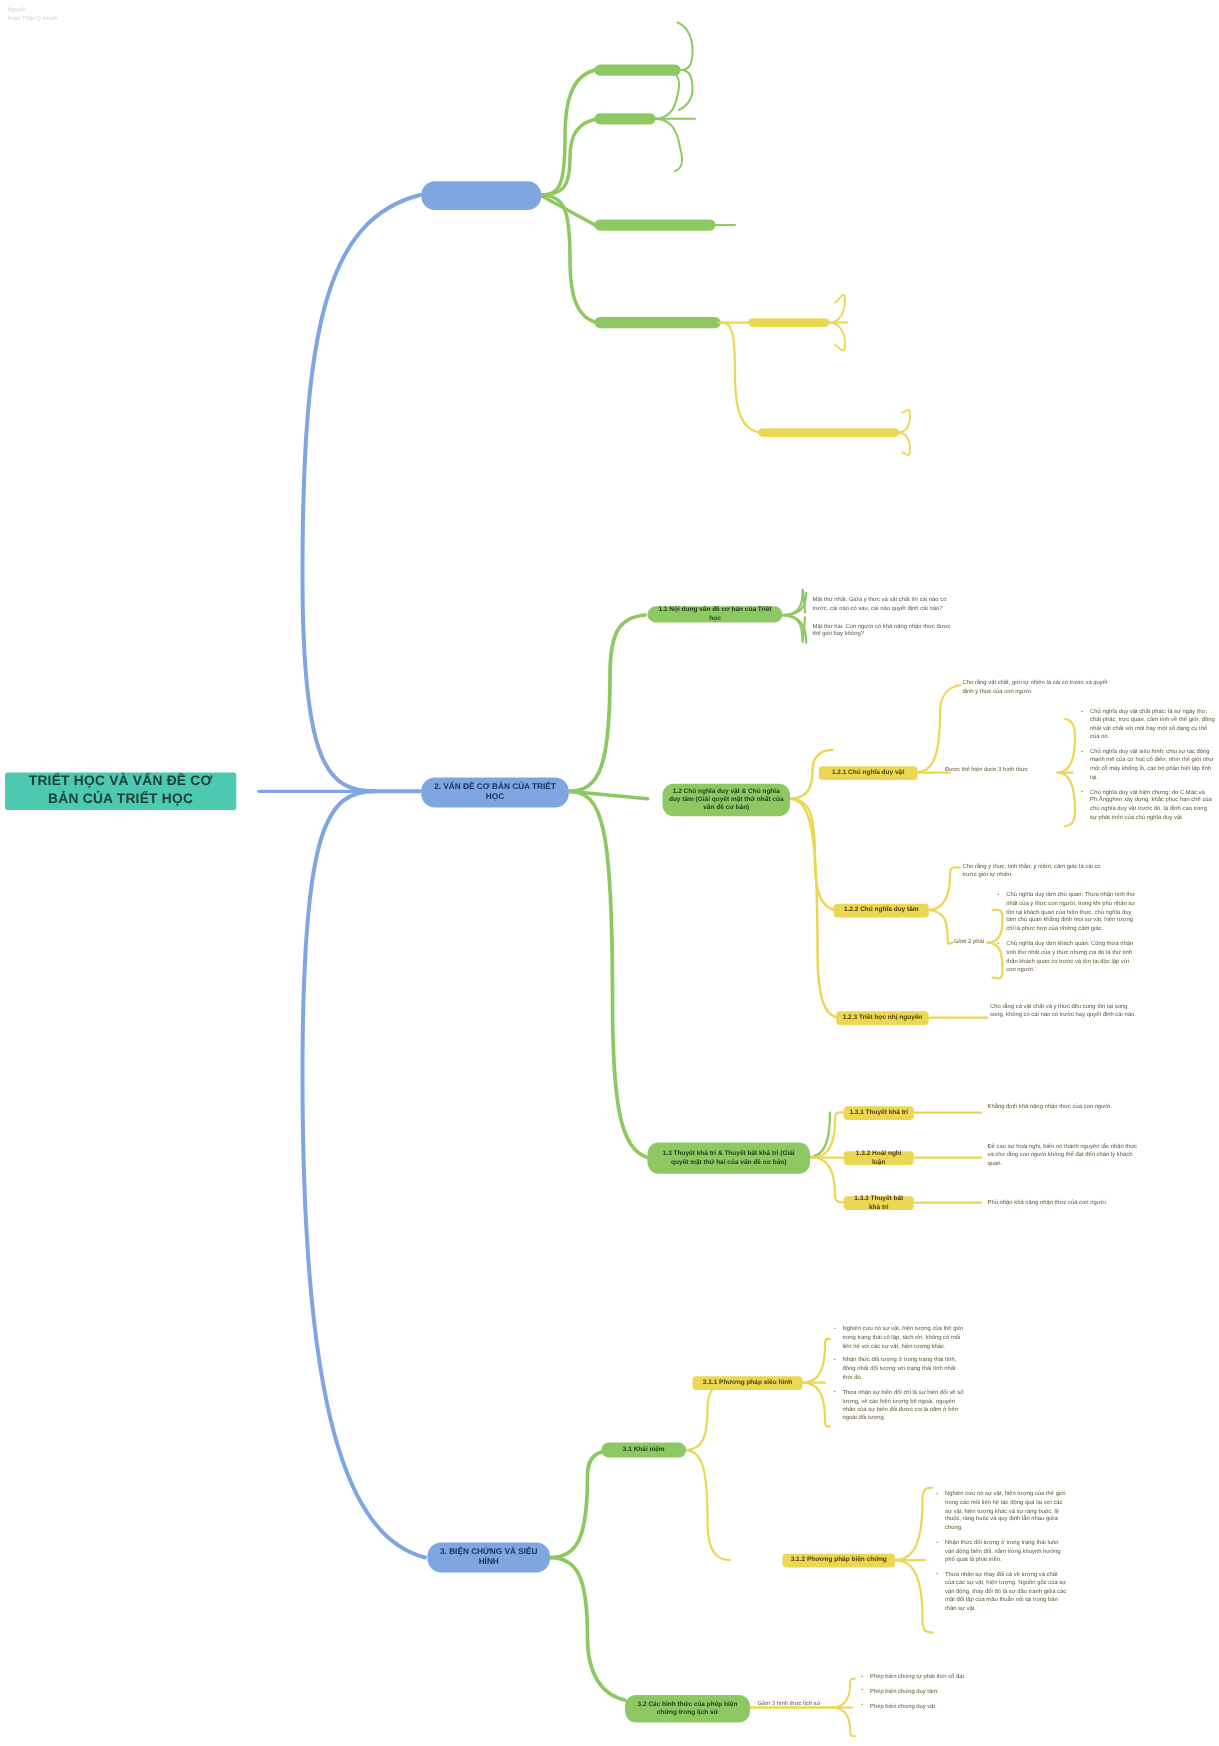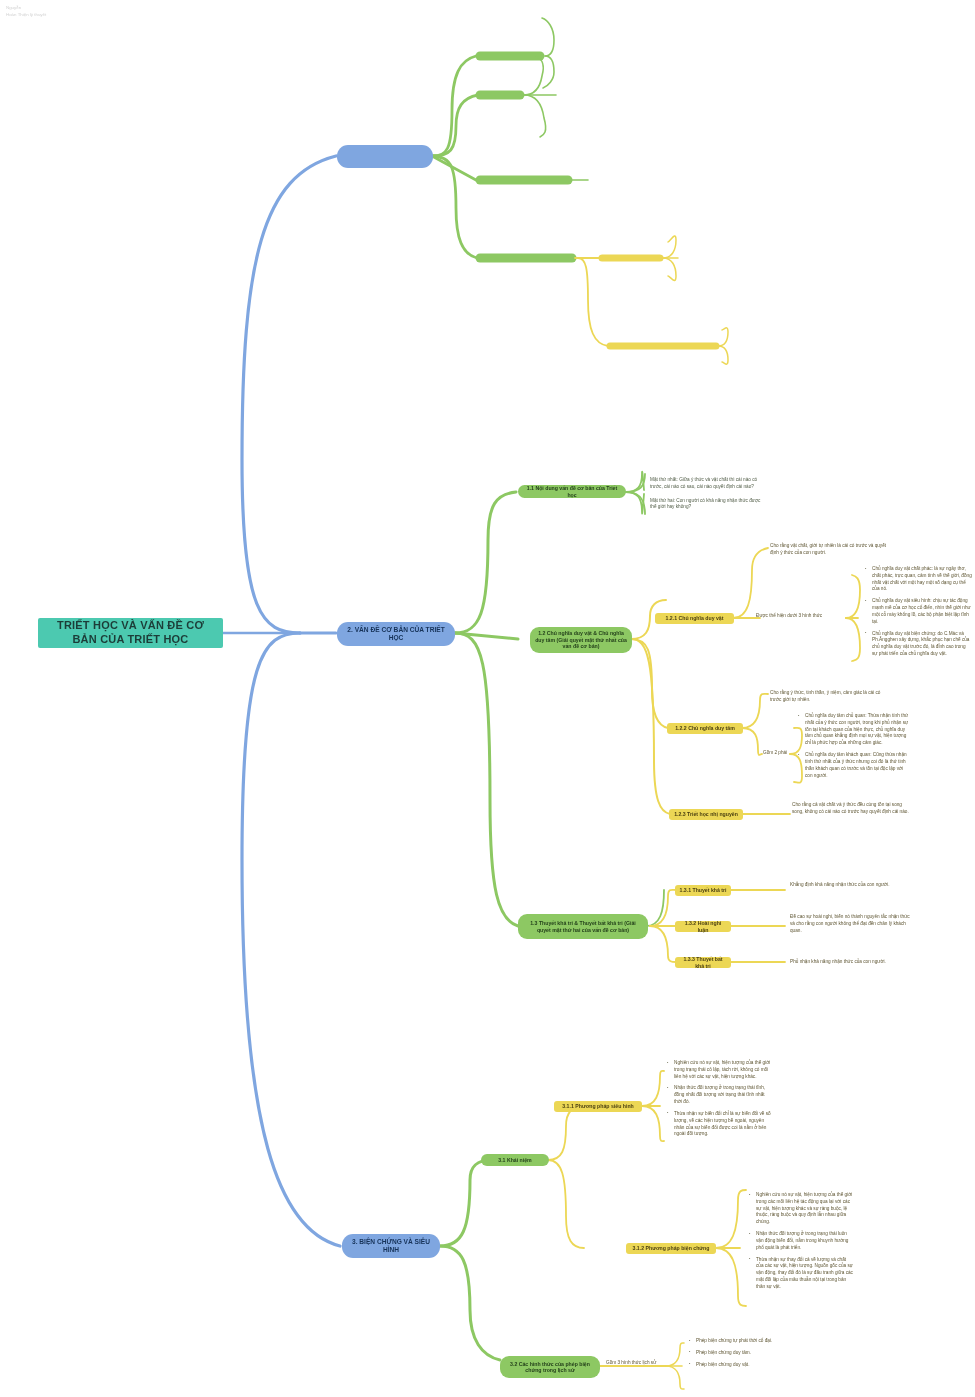--- a/index.html
+++ b/index.html
@@ -220,21 +220,21 @@
 
       <g stroke="#ecd755">
         <path d="M600 1366 L 666 1366" stroke-width="2"></path>
         <path d="M666 1366 C 676 1366, 680 1358, 680 1348 C 680 1342, 682 1343, 684 1343" stroke-width="1.6"></path>
         <path d="M666 1366 L 682 1366" stroke-width="1.6"></path>
         <path d="M666 1366 C 676 1366, 680 1374, 680 1384 C 680 1390, 682 1389, 684 1389" stroke-width="1.6"></path>
       </g>
     </g>
   </svg>
 
-  <div class="node root" style="left:38px; top:618px; width:185px; height:30px;">TRIẾT HỌC VÀ VẤN ĐỀ CƠ BẢN CỦA TRIẾT HỌC</div>
+  <div class="node root" style="left:4px; top:618px; width:185px; height:30px;">TRIẾT HỌC VÀ VẤN ĐỀ CƠ BẢN CỦA TRIẾT HỌC</div>
 
   <div class="node lvl1 blank" style="left:337px; top:145px; width:96px; height:23px;"></div>
 
   <div class="node lvl1" style="left:337px; top:622px; width:118px; height:24px;">2. VẤN ĐỀ CƠ BẢN CỦA TRIẾT HỌC</div>
 
   <div class="node lvl2" style="left:518px; top:485px; width:108px; height:13px;">1.1 Nội dung vấn đề cơ bản của Triết học</div>
   <div class="leaf g" style="left:650px; top:477px; width:118px;">
     <p>Mặt thứ nhất: Giữa ý thức và vật chất thì cái nào có trước, cái nào có sau, cái nào quyết định cái nào?</p>
     <p>Mặt thứ hai: Con người có khả năng nhận thức được thế giới hay không?</p>
   </div>

